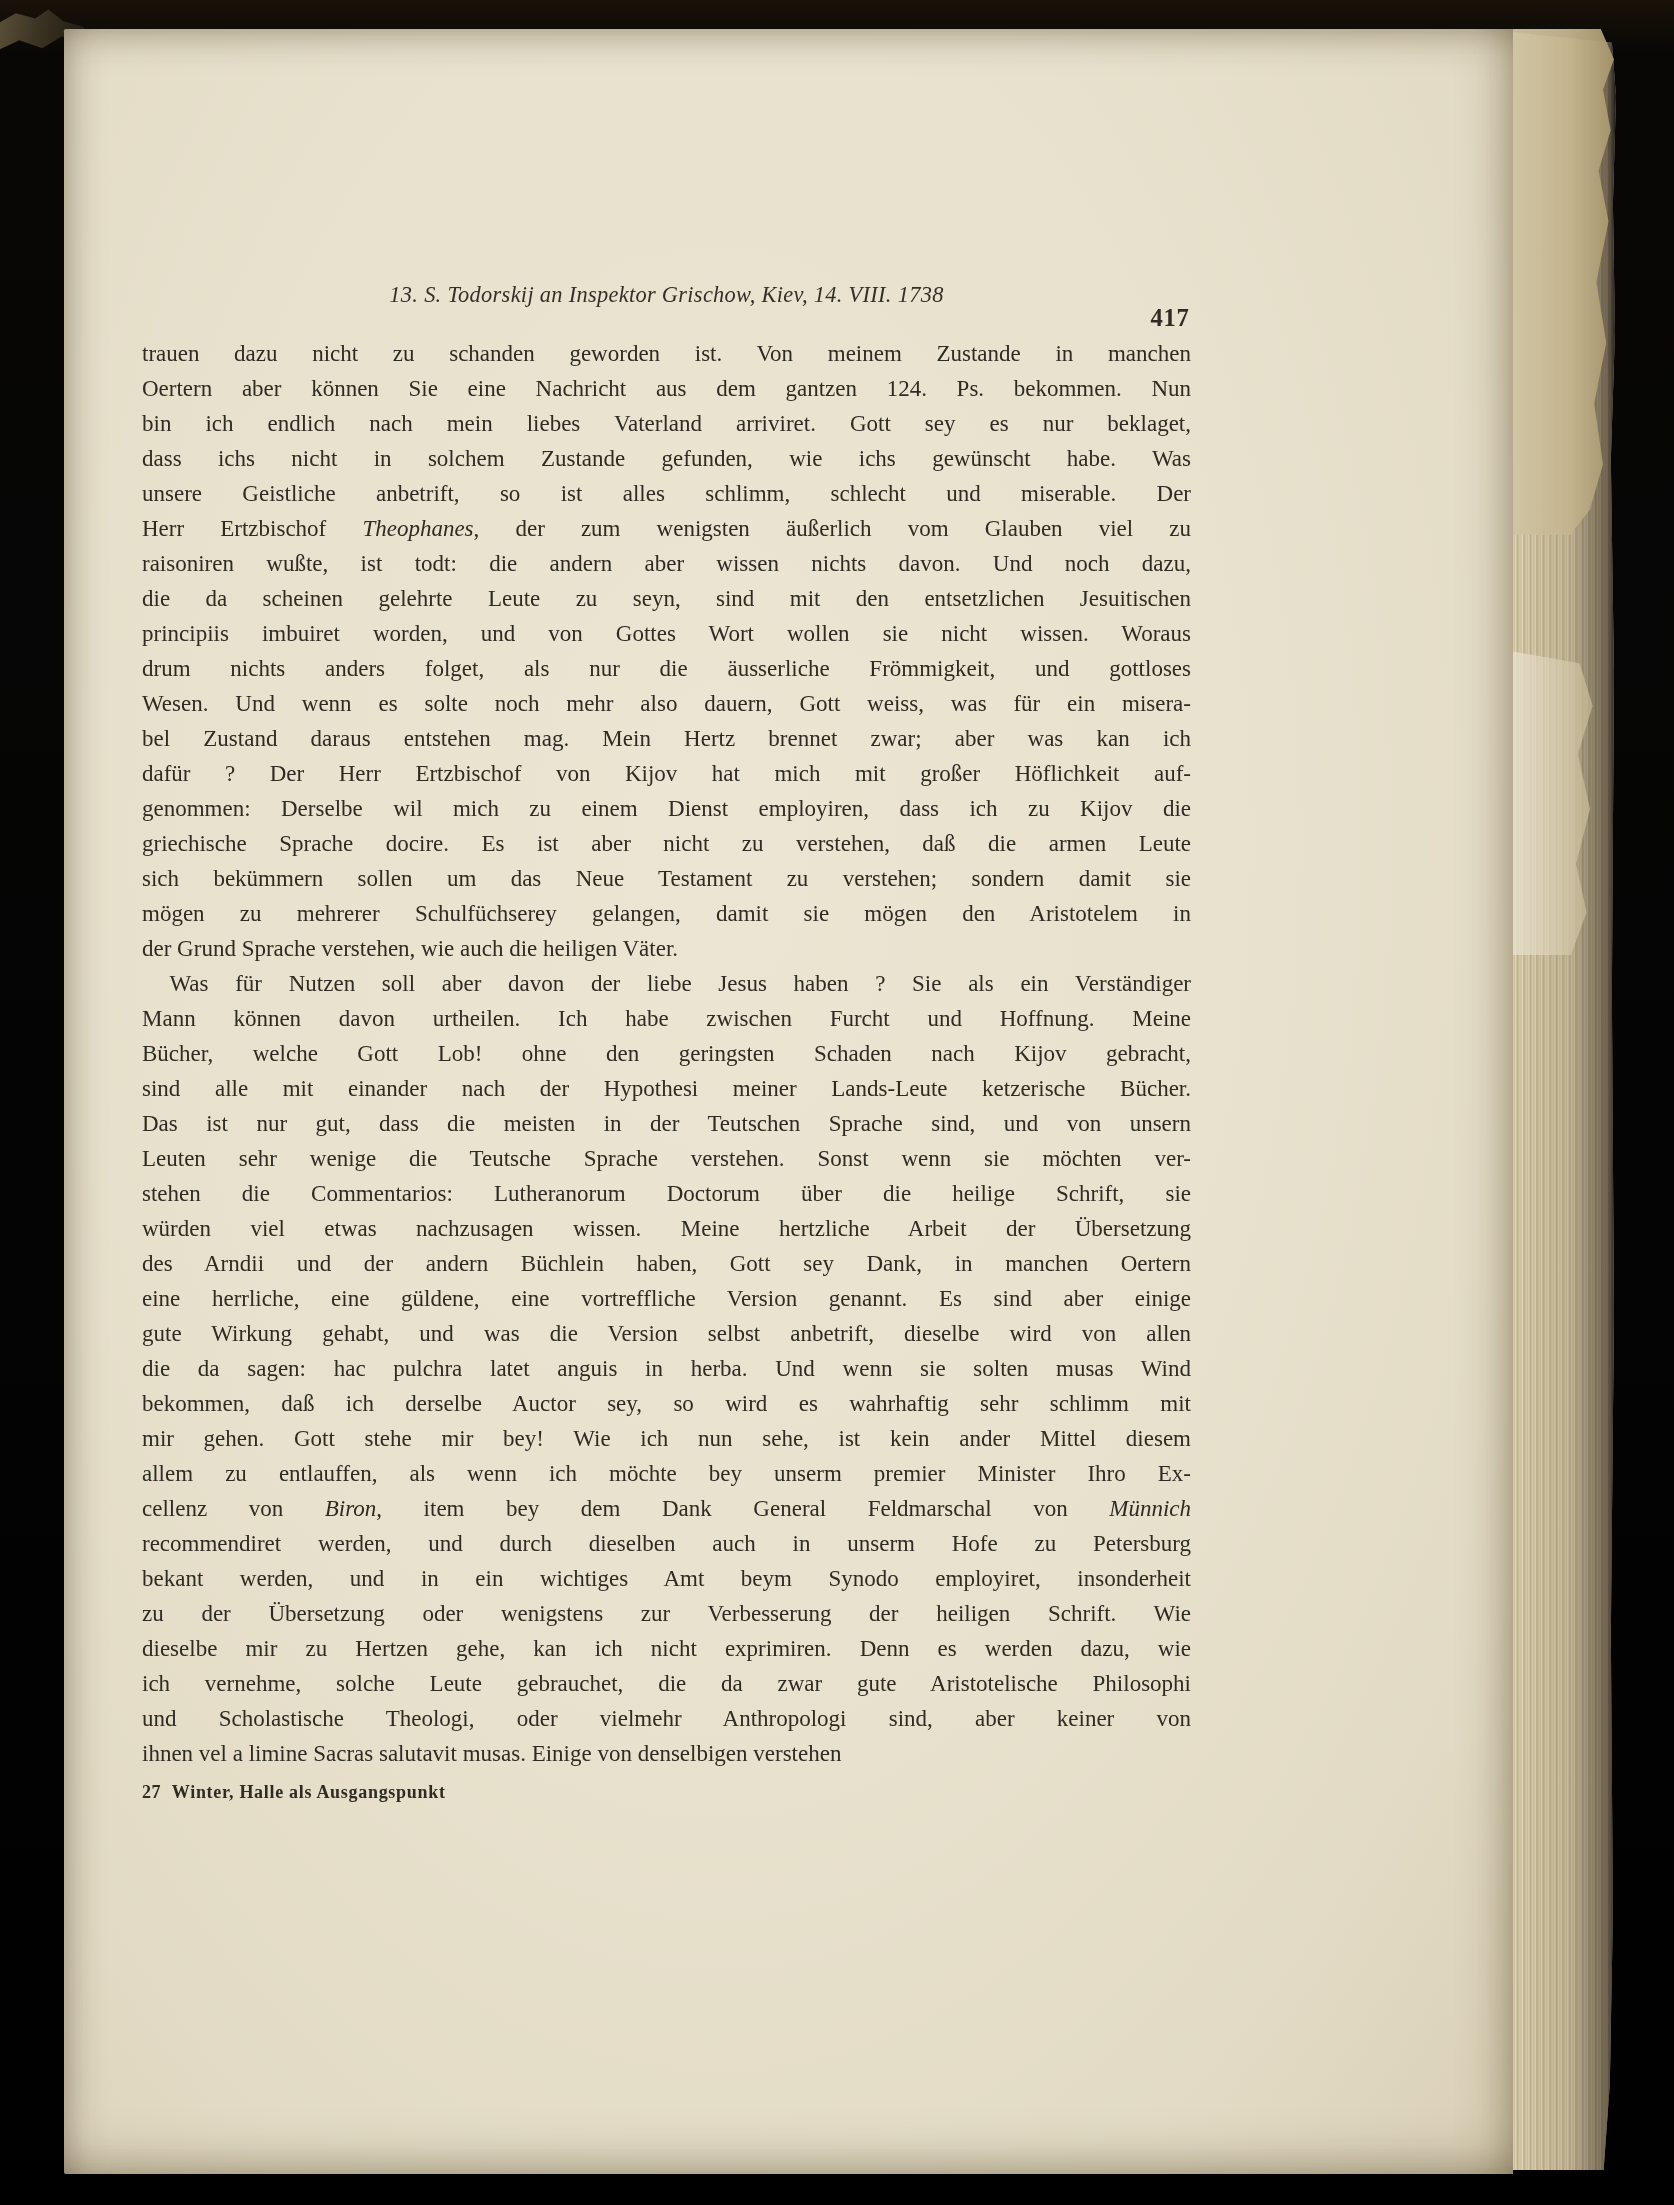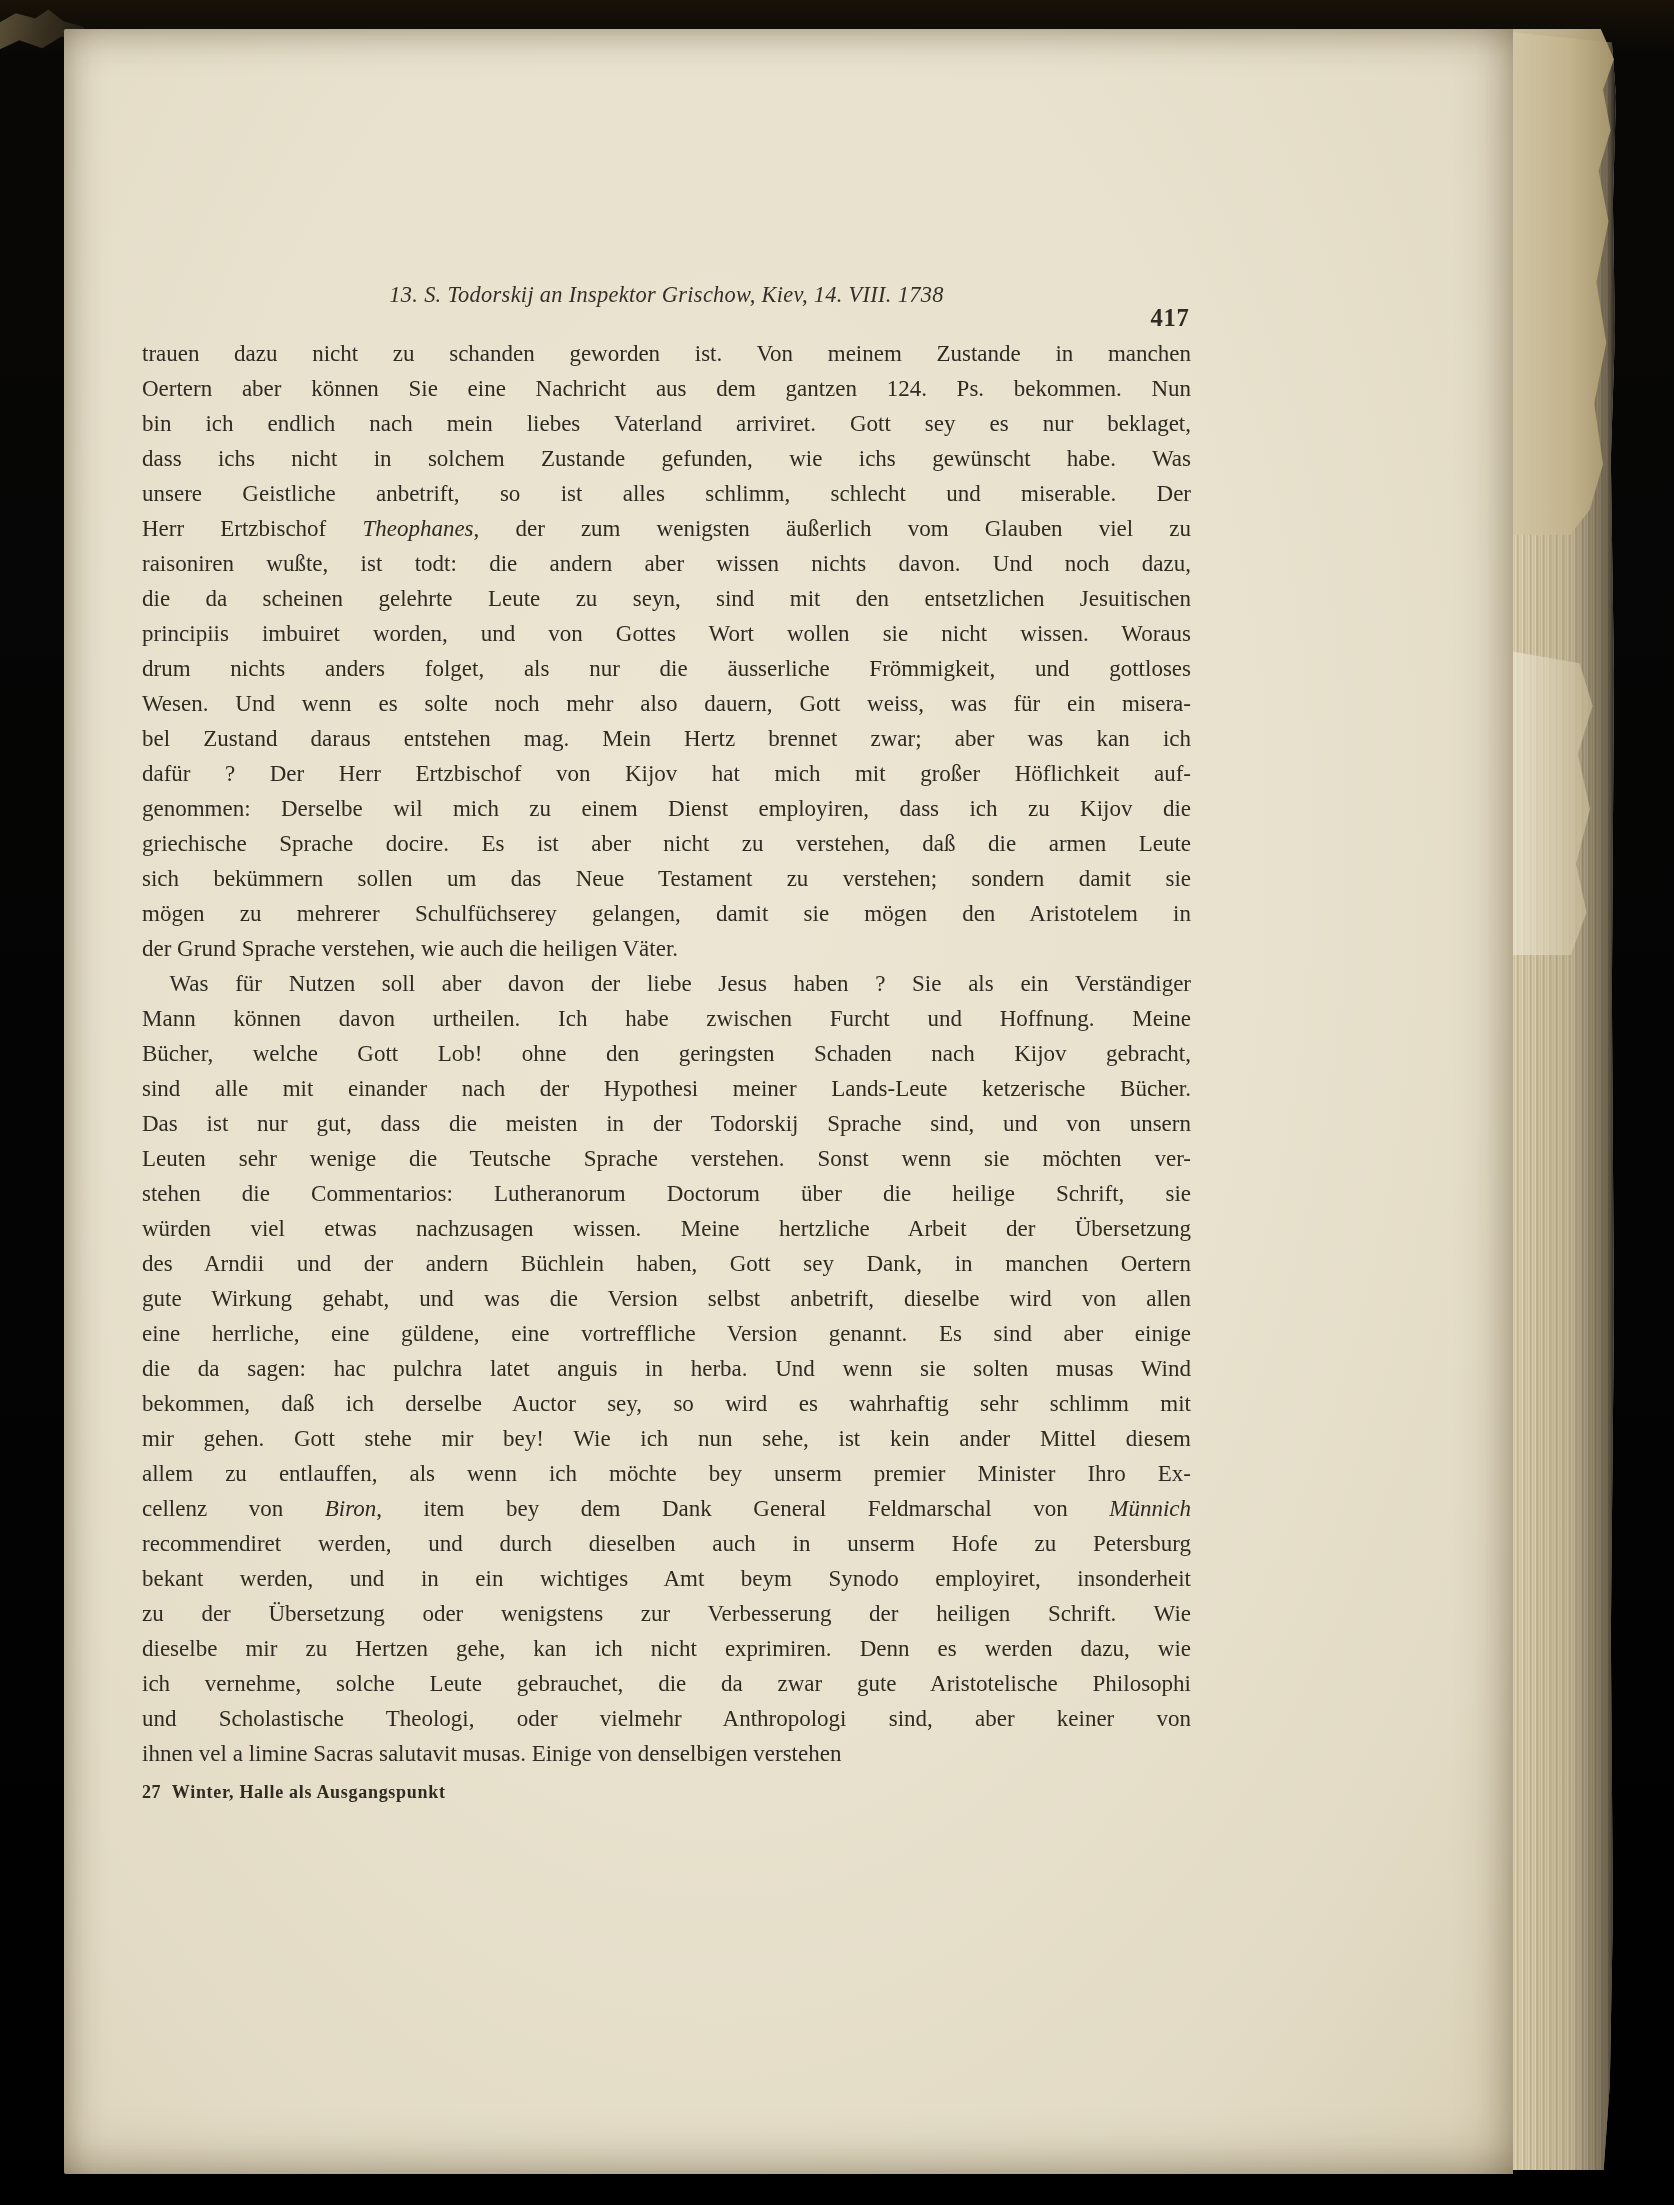--- a/index.html
+++ b/index.html
@@ -147,27 +147,27 @@
           <div class="line"><span>griechische Sprache docire. Es ist aber nicht zu verstehen, daß die armen Leute</span></div>
           <div class="line"><span>sich bekümmern sollen um das Neue Testament zu verstehen; sondern damit sie</span></div>
           <div class="line"><span>mögen zu mehrerer Schulfüchserey gelangen, damit sie mögen den Aristotelem in</span></div>
           <div class="line last"><span>der Grund Sprache verstehen, wie auch die heiligen Väter.</span></div>
         </div>
         <div class="paragraph indent">
           <div class="line"><span>Was für Nutzen soll aber davon der liebe Jesus haben ? Sie als ein Verständiger</span></div>
           <div class="line"><span>Mann können davon urtheilen. Ich habe zwischen Furcht und Hoffnung. Meine</span></div>
           <div class="line"><span>Bücher, welche Gott Lob! ohne den geringsten Schaden nach Kijov gebracht,</span></div>
           <div class="line"><span>sind alle mit einander nach der Hypothesi meiner Lands-Leute ketzerische Bücher.</span></div>
-          <div class="line"><span>Das ist nur gut, dass die meisten in der Todorskij Sprache sind, und von unsern</span></div>
+          <div class="line"><span>Das ist nur gut, dass die meisten in der Teutschen Sprache sind, und von unsern</span></div>
           <div class="line"><span>Leuten sehr wenige die Teutsche Sprache verstehen. Sonst wenn sie möchten ver-</span></div>
           <div class="line"><span>stehen die Commentarios: Lutheranorum Doctorum über die heilige Schrift, sie</span></div>
           <div class="line"><span>würden viel etwas nachzusagen wissen. Meine hertzliche Arbeit der Übersetzung</span></div>
           <div class="line"><span>des Arndii und der andern Büchlein haben, Gott sey Dank, in manchen Oertern</span></div>
+          <div class="line"><span>eine herrliche, eine güldene, eine vortreffliche Version genannt. Es sind aber einige</span></div>
           <div class="line"><span>gute Wirkung gehabt, und was die Version selbst anbetrift, dieselbe wird von allen</span></div>
-          <div class="line"><span>eine herrliche, eine güldene, eine vortreffliche Version genannt. Es sind aber einige</span></div>
           <div class="line"><span>die da sagen: hac pulchra latet anguis in herba. Und wenn sie solten musas Wind</span></div>
           <div class="line"><span>bekommen, daß ich derselbe Auctor sey, so wird es wahrhaftig sehr schlimm mit</span></div>
           <div class="line"><span>mir gehen. Gott stehe mir bey! Wie ich nun sehe, ist kein ander Mittel diesem</span></div>
           <div class="line"><span>allem zu entlauffen, als wenn ich möchte bey unserm premier Minister Ihro Ex-</span></div>
           <div class="line"><span>cellenz von </span><span class="em">Biron</span><span>, item bey dem Dank General Feldmarschal von </span><span class="em">Münnich</span></div>
           <div class="line"><span>recommendiret werden, und durch dieselben auch in unserm Hofe zu Petersburg</span></div>
           <div class="line"><span>bekant werden, und in ein wichtiges Amt beym Synodo employiret, insonderheit</span></div>
           <div class="line"><span>zu der Übersetzung oder wenigstens zur Verbesserung der heiligen Schrift. Wie</span></div>
           <div class="line"><span>dieselbe mir zu Hertzen gehe, kan ich nicht exprimiren. Denn es werden dazu, wie</span></div>
           <div class="line"><span>ich vernehme, solche Leute gebrauchet, die da zwar gute Aristotelische Philosophi</span></div>

